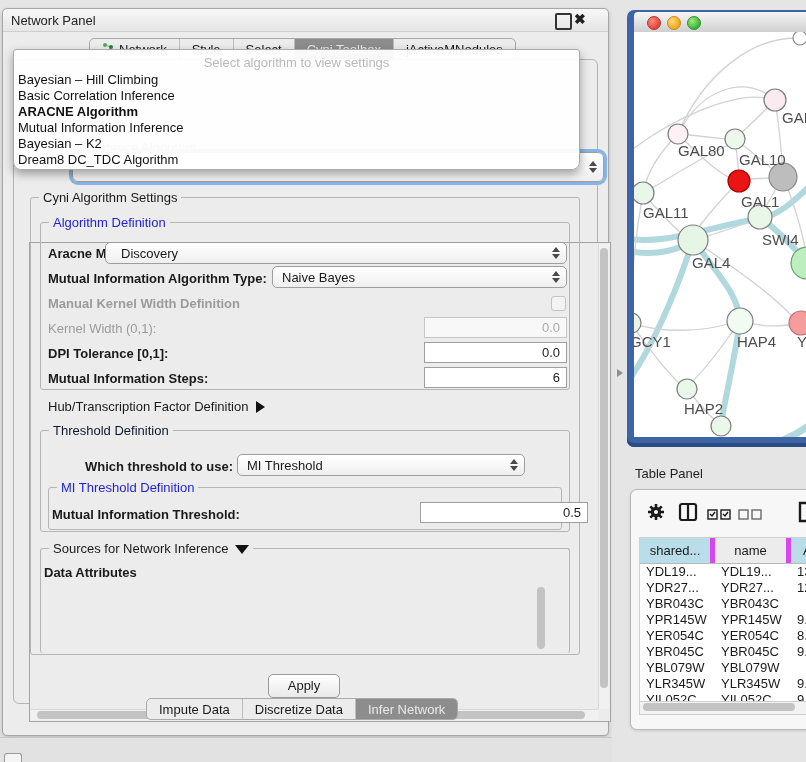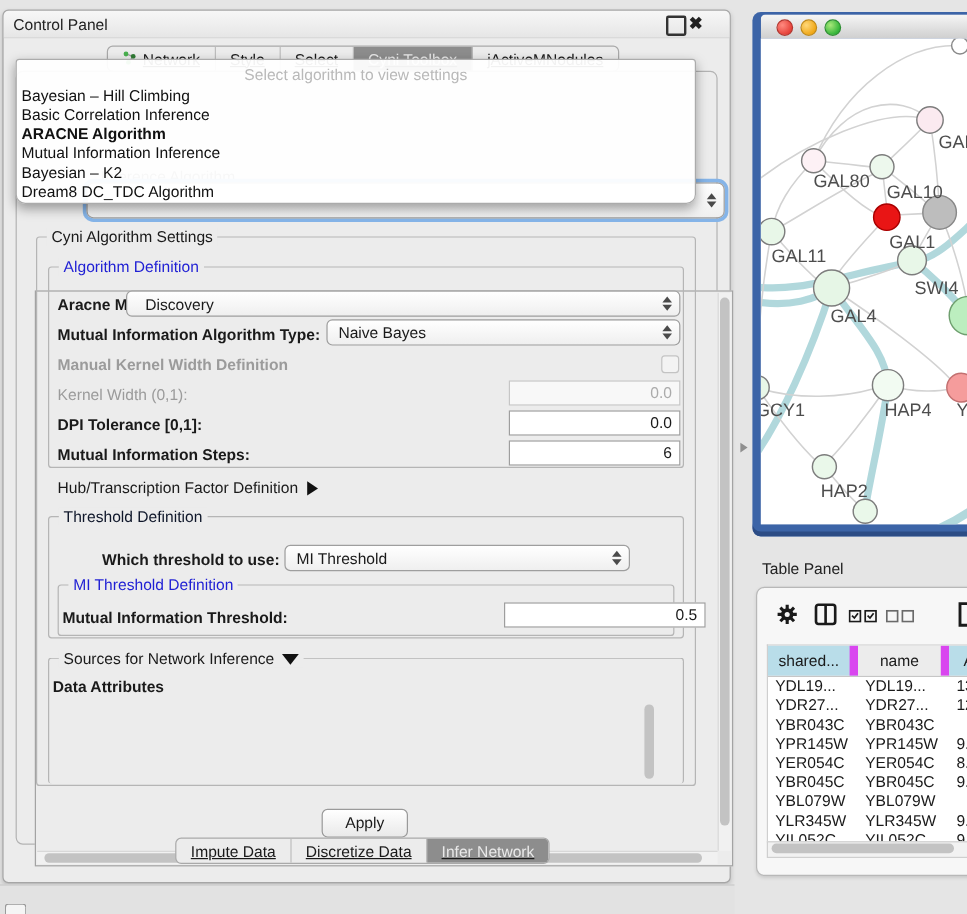--- a/index.html
+++ b/index.html
@@ -12,21 +12,21 @@
              border:1px solid #a6a6a6;border-radius:5px;box-shadow:0 2px 4px rgba(0,0,0,.18);}
   #cp-titlebar{left:0;top:0;right:0;height:22px;background:linear-gradient(#f7f7f7,#e6e6e6);
                border-bottom:1px solid #cfcfcf;border-radius:5px 5px 0 0;}
   #cp-title{left:8px;top:4px;font-size:13px;color:#222;}
   .win-btn{top:4px;width:13px;height:13px;}
   #float-btn{left:552px;border:2px solid #333;border-radius:2px;background:transparent;}
   #close-btn{left:571px;font-size:14px;font-weight:bold;color:#222;line-height:13px;}
 
   
   .tabbar{display:flex;border:1px solid #a9a9a9;border-radius:5px;overflow:hidden;
-          background:#ececec;height:22px;box-sizing:border-box;text-decoration:underline;}
+          background:#ececec;height:22px;box-sizing:border-box;}
   .tab{display:flex;align-items:center;justify-content:center;padding:0 12px;font-size:13px;
        border-right:1px solid #bdbdbd;color:#1a1a1a;white-space:nowrap;}
   .tab:last-child{border-right:none;}
   .tab.selected{background:#8d8d8d;color:#e9e9e9;}
   #top-tabs{left:86px;top:29px;}
   #bottom-tabs{left:146px;top:698px;}
   .tab .net-ico{margin-right:5px;}
 
   
   #tab-content{left:10px;top:50px;width:583px;height:643px;border:1px solid #b3b3b3;
@@ -101,42 +101,42 @@
                   border-bottom:4px solid transparent;border-left:6px solid #8f8f8f;}
 
   
   #table-panel-title{left:635px;top:466px;font-size:13px;color:#222;}
   #table-panel{left:630px;top:489px;width:200px;height:239px;background:#f7f7f7;border:1px solid #b8b8b8;
                border-radius:7px;box-shadow:0 1px 3px rgba(0,0,0,.12);}
   .tool-ico{position:absolute;}
   #tp-table{left:8px;top:47px;width:176px;height:164px;background:#fff;border:1px solid #cfcfcf;
             border-bottom:none;overflow:hidden;}
   #tp-header{display:flex;height:25px;border-bottom:1px solid #b9b9b9;font-size:13px;}
-  .hcell{box-sizing:border-box;border-right:7px solid #d946ef;display:flex;align-items:center;
+  .hcell{box-sizing:border-box;border-right:5px solid #d946ef;display:flex;align-items:center;
          justify-content:center;overflow:hidden;white-space:nowrap;}
   .hcell.blue-h{background:#b9dde9;}
   .hcell.gray-h{background:#ececec;}
   .trow{display:flex;height:16px;font-size:13px;line-height:16px;}
   .tcell{box-sizing:border-box;padding-left:6px;overflow:hidden;white-space:nowrap;}
   #tp-hscroll{left:8px;top:211px;width:176px;height:12px;background:#f2f2f2;border:1px solid #cfcfcf;}
   #tp-hthumb{left:12px;top:213px;width:152px;height:8px;}
 
   
   #bottom-strip{left:0;top:737px;width:612px;height:25px;background:#e2e2e2;border-top:1px solid #c9c9c9;}
   #corner-chip{left:4px;top:753px;width:16px;height:9px;background:#f5f5f5;border:1px solid #9a9a9a;
                border-bottom:none;border-radius:3px 3px 0 0;}
 </style>
 </head>
 <body>
 
 <div id="app">
 
   <div id="cp-window" class="abs">
     <div id="cp-titlebar" class="abs">
-      <span id="cp-title" class="abs">Control Panel</span>
+      <span id="cp-title" class="abs">Network Panel</span>
       <span id="float-btn" class="abs win-btn"></span>
       <span id="close-btn" class="abs win-btn">✖</span>
     </div>
 
     <div id="top-tabs" class="abs tabbar">
       <div class="tab">
         <span class="net-ico">
           <svg width="12" height="12">
               <line x1="3" y1="3" x2="9" y2="5" stroke="#9a9a9a"></line>
               <line x1="9" y1="5" x2="5" y2="10" stroke="#9a9a9a"></line>

